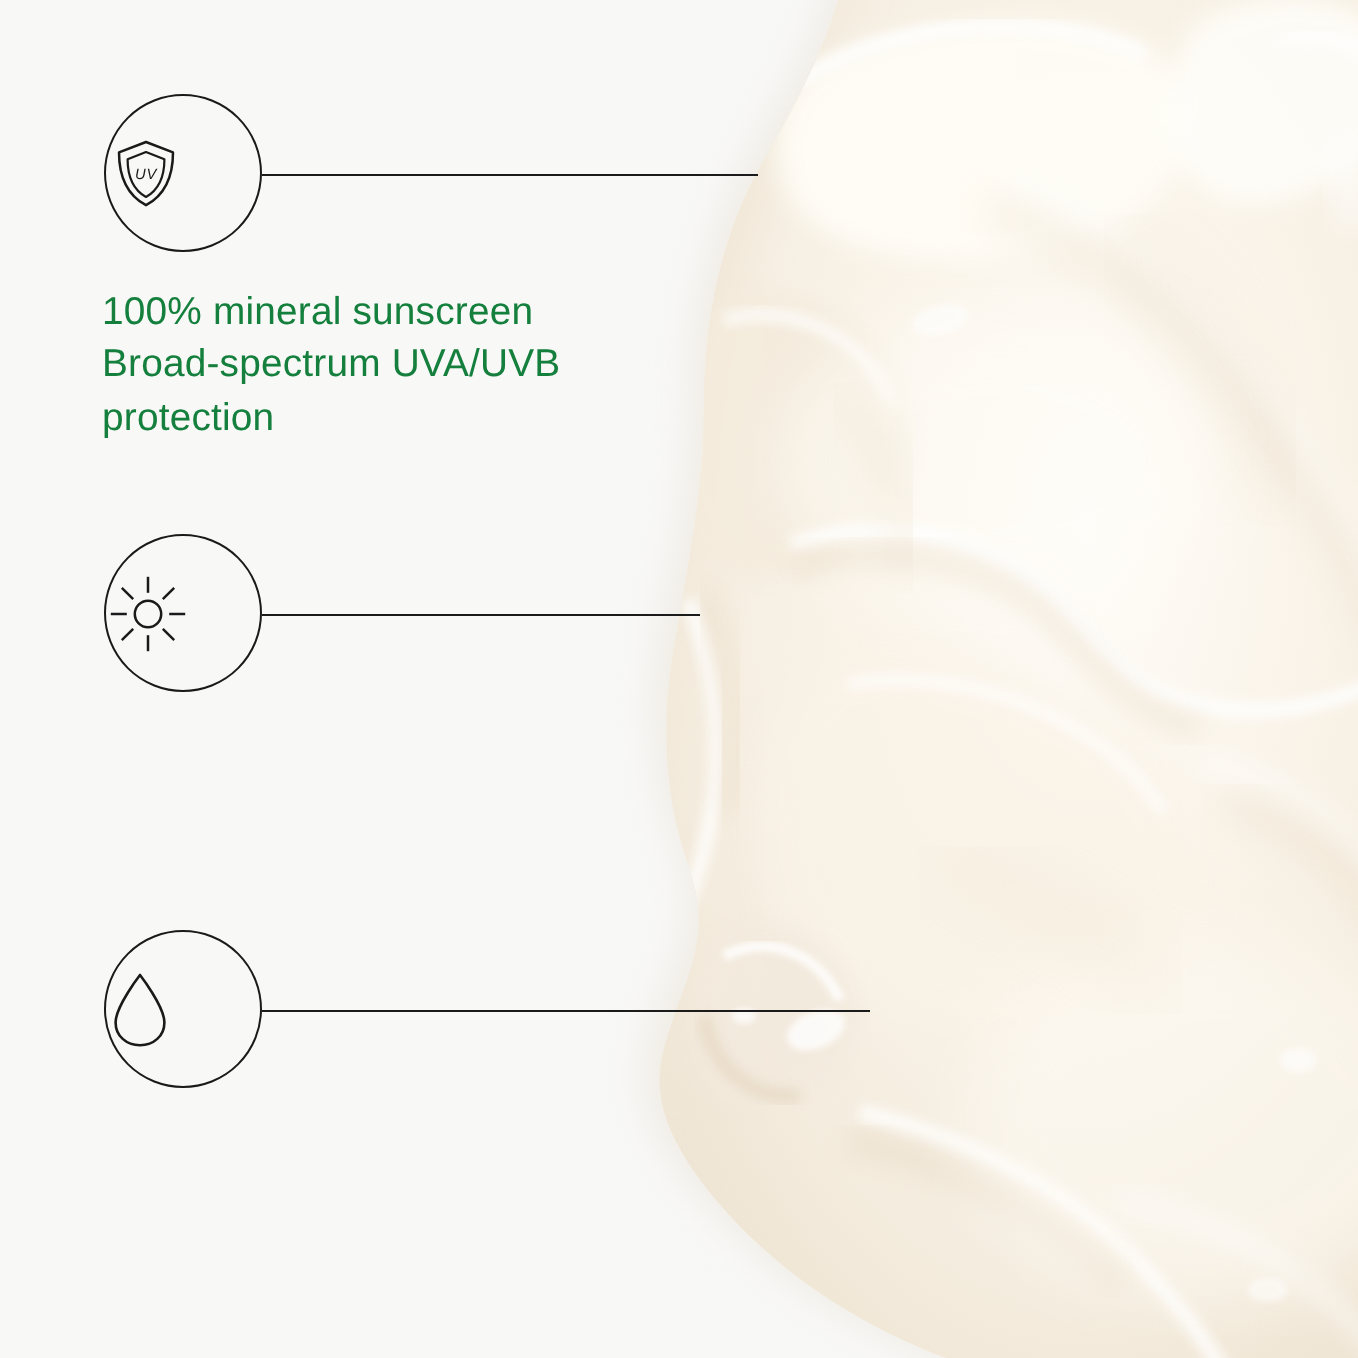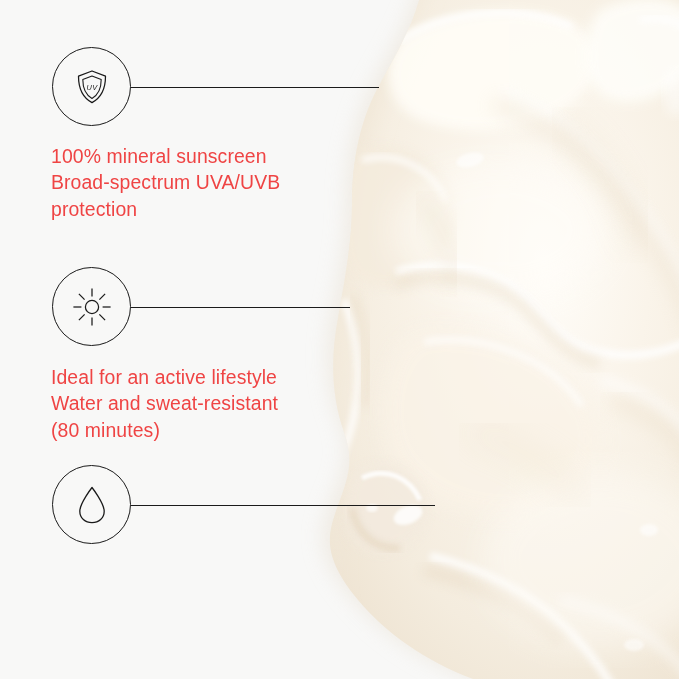--- a/index.html
+++ b/index.html
@@ -30,31 +30,30 @@
   .icon-circle {
     position: absolute;
     width: 79px;
     height: 79px;
     border: 1.4px solid #1a1a1a;
     border-radius: 50%;
     background: transparent;
     box-sizing: border-box;
     display: flex;
     align-items: center;
-    justify-content: center;
     font-style: italic;
   }
   .leader-line {
     position: absolute;
     height: 0;
     border-top: 1.6px solid #1b1b1b;
   }
   .feature-text {
     position: absolute;
-    color: #ef4444;
+    color: #15803d;
     font-size: 19.4px;
     line-height: 26.4px;
     letter-spacing: 0.1px;
     white-space: pre-line;
     font-weight: 400;
   }
 
   
   #feat-1-circle { left: 52px;  top: 47px; }
   #feat-1-line   { left: 131px; top: 87px;  width: 248px; }
@@ -223,23 +222,20 @@
         <line x1="2.4" y1="21" x2="10.4" y2="21"></line>
         <line x1="31.6" y1="21" x2="39.6" y2="21"></line>
         <line x1="7.9" y1="7.9" x2="13.6" y2="13.6"></line>
         <line x1="28.4" y1="28.4" x2="34.1" y2="34.1"></line>
         <line x1="34.1" y1="7.9" x2="28.4" y2="13.6"></line>
         <line x1="13.6" y1="28.4" x2="7.9" y2="34.1"></line>
       </g>
     </svg>
   </div>
   <div class="leader-line" id="feat-2-line"></div>
-  <div class="feature-text" id="feat-2-text">Ideal for an active lifestyle
-Water and sweat-resistant
-(80 minutes)</div>
 
   <div class="icon-circle" id="feat-3-circle">
     <svg class="icon-svg" width="34" height="42" viewBox="0 0 34 42">
       <path d="M17 3.5 C17 3.5 4.8 19.2 4.8 27.2 C4.8 34 10.2 38.6 17 38.6
                C23.8 38.6 29.2 34 29.2 27.2 C29.2 19.2 17 3.5 17 3.5 Z" fill="none" stroke="#1a1a1a" stroke-width="1.3" stroke-linejoin="round"></path>
     </svg>
   </div>
   <div class="leader-line" id="feat-3-line"></div>
 
 </div>

